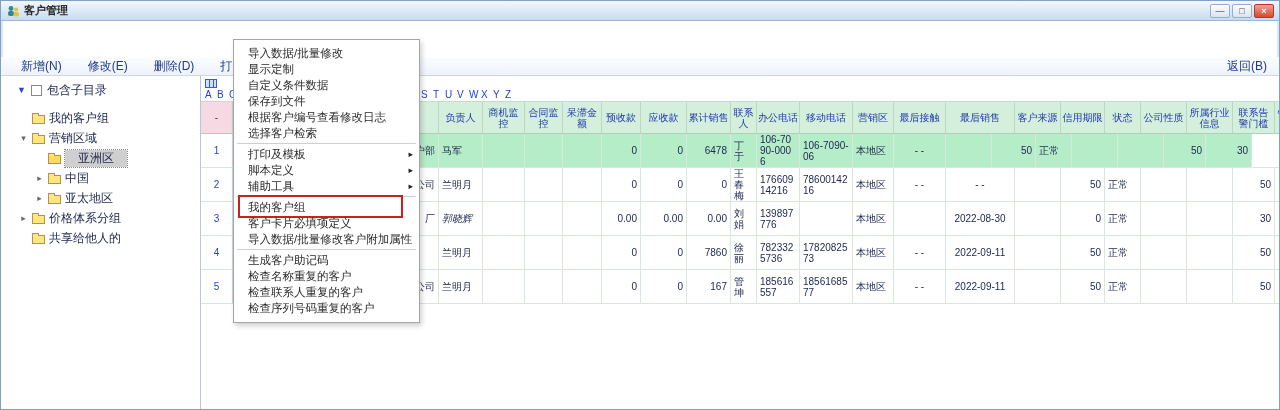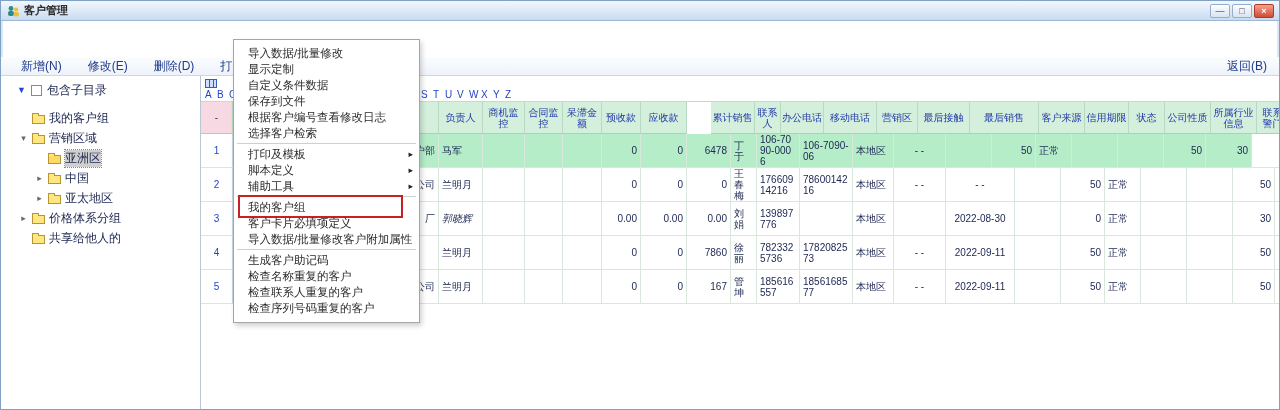--- a/index.html
+++ b/index.html
@@ -27,21 +27,21 @@
   .sidebar{width:200px;border-right:1px solid #b9c6d6;padding-top:3px;flex:none;background:#fff;}
   .side-head{display:flex;align-items:center;gap:5px;padding:3px 0 9px 16px;font-size:12px;color:#1b2550;}
   .cb{width:11px;height:11px;border:1px solid #8a8a8a;background:#fff;flex:none;}
   .tnode{height:20px;display:flex;align-items:center;gap:4px;font-size:12px;color:#1b2550;white-space:nowrap;}
   .tnode.l1{padding-left:18px;} .tnode.l2{padding-left:34px;}
   .t-arrow{width:9px;color:#667;font-size:9px;text-align:center;flex:none;}
   .folder{width:13px;height:9px;background:#ffe680;border:1px solid #b8952e;position:relative;margin-top:3px;flex:none;}
   .folder::before{content:'';position:absolute;top:-3px;left:-1px;width:5px;height:2px;background:#ffe680;
                   border:1px solid #b8952e;border-bottom:none;}
   .folder.open{background:#ffd966;}
-  .tlabel.sel{background:#cfcfcf;outline:1px dotted #888;padding:0 0;}
+  .tlabel.sel{background:#cfcfcf;outline:1px dotted #888;padding:0 13px;}
   
   .content{flex:1;position:relative;overflow:hidden;background:#fff;}
   .toprow{height:25px;position:relative;}
   .grid-icon{position:absolute;left:4px;top:3px;width:12px;height:9px;border:1px solid #3b5bbb;
              background:repeating-linear-gradient(90deg,#cfe0ff 0 3px,#3b5bbb 3px 4px);}
   .alphabet{position:absolute;left:4px;bottom:1px;display:flex;}
   .abc{width:12px;font-size:10px;color:#2343c8;text-align:left;cursor:default;}
   .thead{display:flex;height:33px;border-top:1px solid #c2ddcc;}
   .th{flex:none;background:#d5efdd;color:#2038a8;font-size:10px;line-height:11px;display:flex;
       align-items:center;justify-content:center;text-align:center;border-right:1px solid #b7d9c3;
@@ -178,21 +178,21 @@
       </div>
       <div class="thead" id="thead">
           <div class="th c0" style="width: 32px;">-</div>
           <div class="th" style="width: 206px;">客户名称</div>
           <div class="th" style="width: 44px;">负责人</div>
           <div class="th" style="width: 42px;">商机监控</div>
           <div class="th" style="width: 38px;">合同监控</div>
           <div class="th" style="width: 39px;">呆滞金额</div>
           <div class="th" style="width: 39px;">预收款</div>
           <div class="th" style="width: 46px;">应收款</div>
-          <div class="th" style="width: 44px; margin-left: 24px;">累计销售</div>
+          <div class="th" style="width: 44px;">累计销售</div>
           <div class="th" style="width: 26px;">联系人</div>
           <div class="th" style="width: 43px;">办公电话</div>
           <div class="th" style="width: 53px;">移动电话</div>
           <div class="th" style="width: 41px;">营销区</div>
           <div class="th" style="width: 52px;">最后接触</div>
           <div class="th" style="width: 69px;">最后销售</div>
           <div class="th" style="width: 46px;">客户来源</div>
           <div class="th" style="width: 44px;">信用期限</div>
           <div class="th" style="width: 36px;">状态</div>
           <div class="th" style="width: 46px;">公司性质</div>

